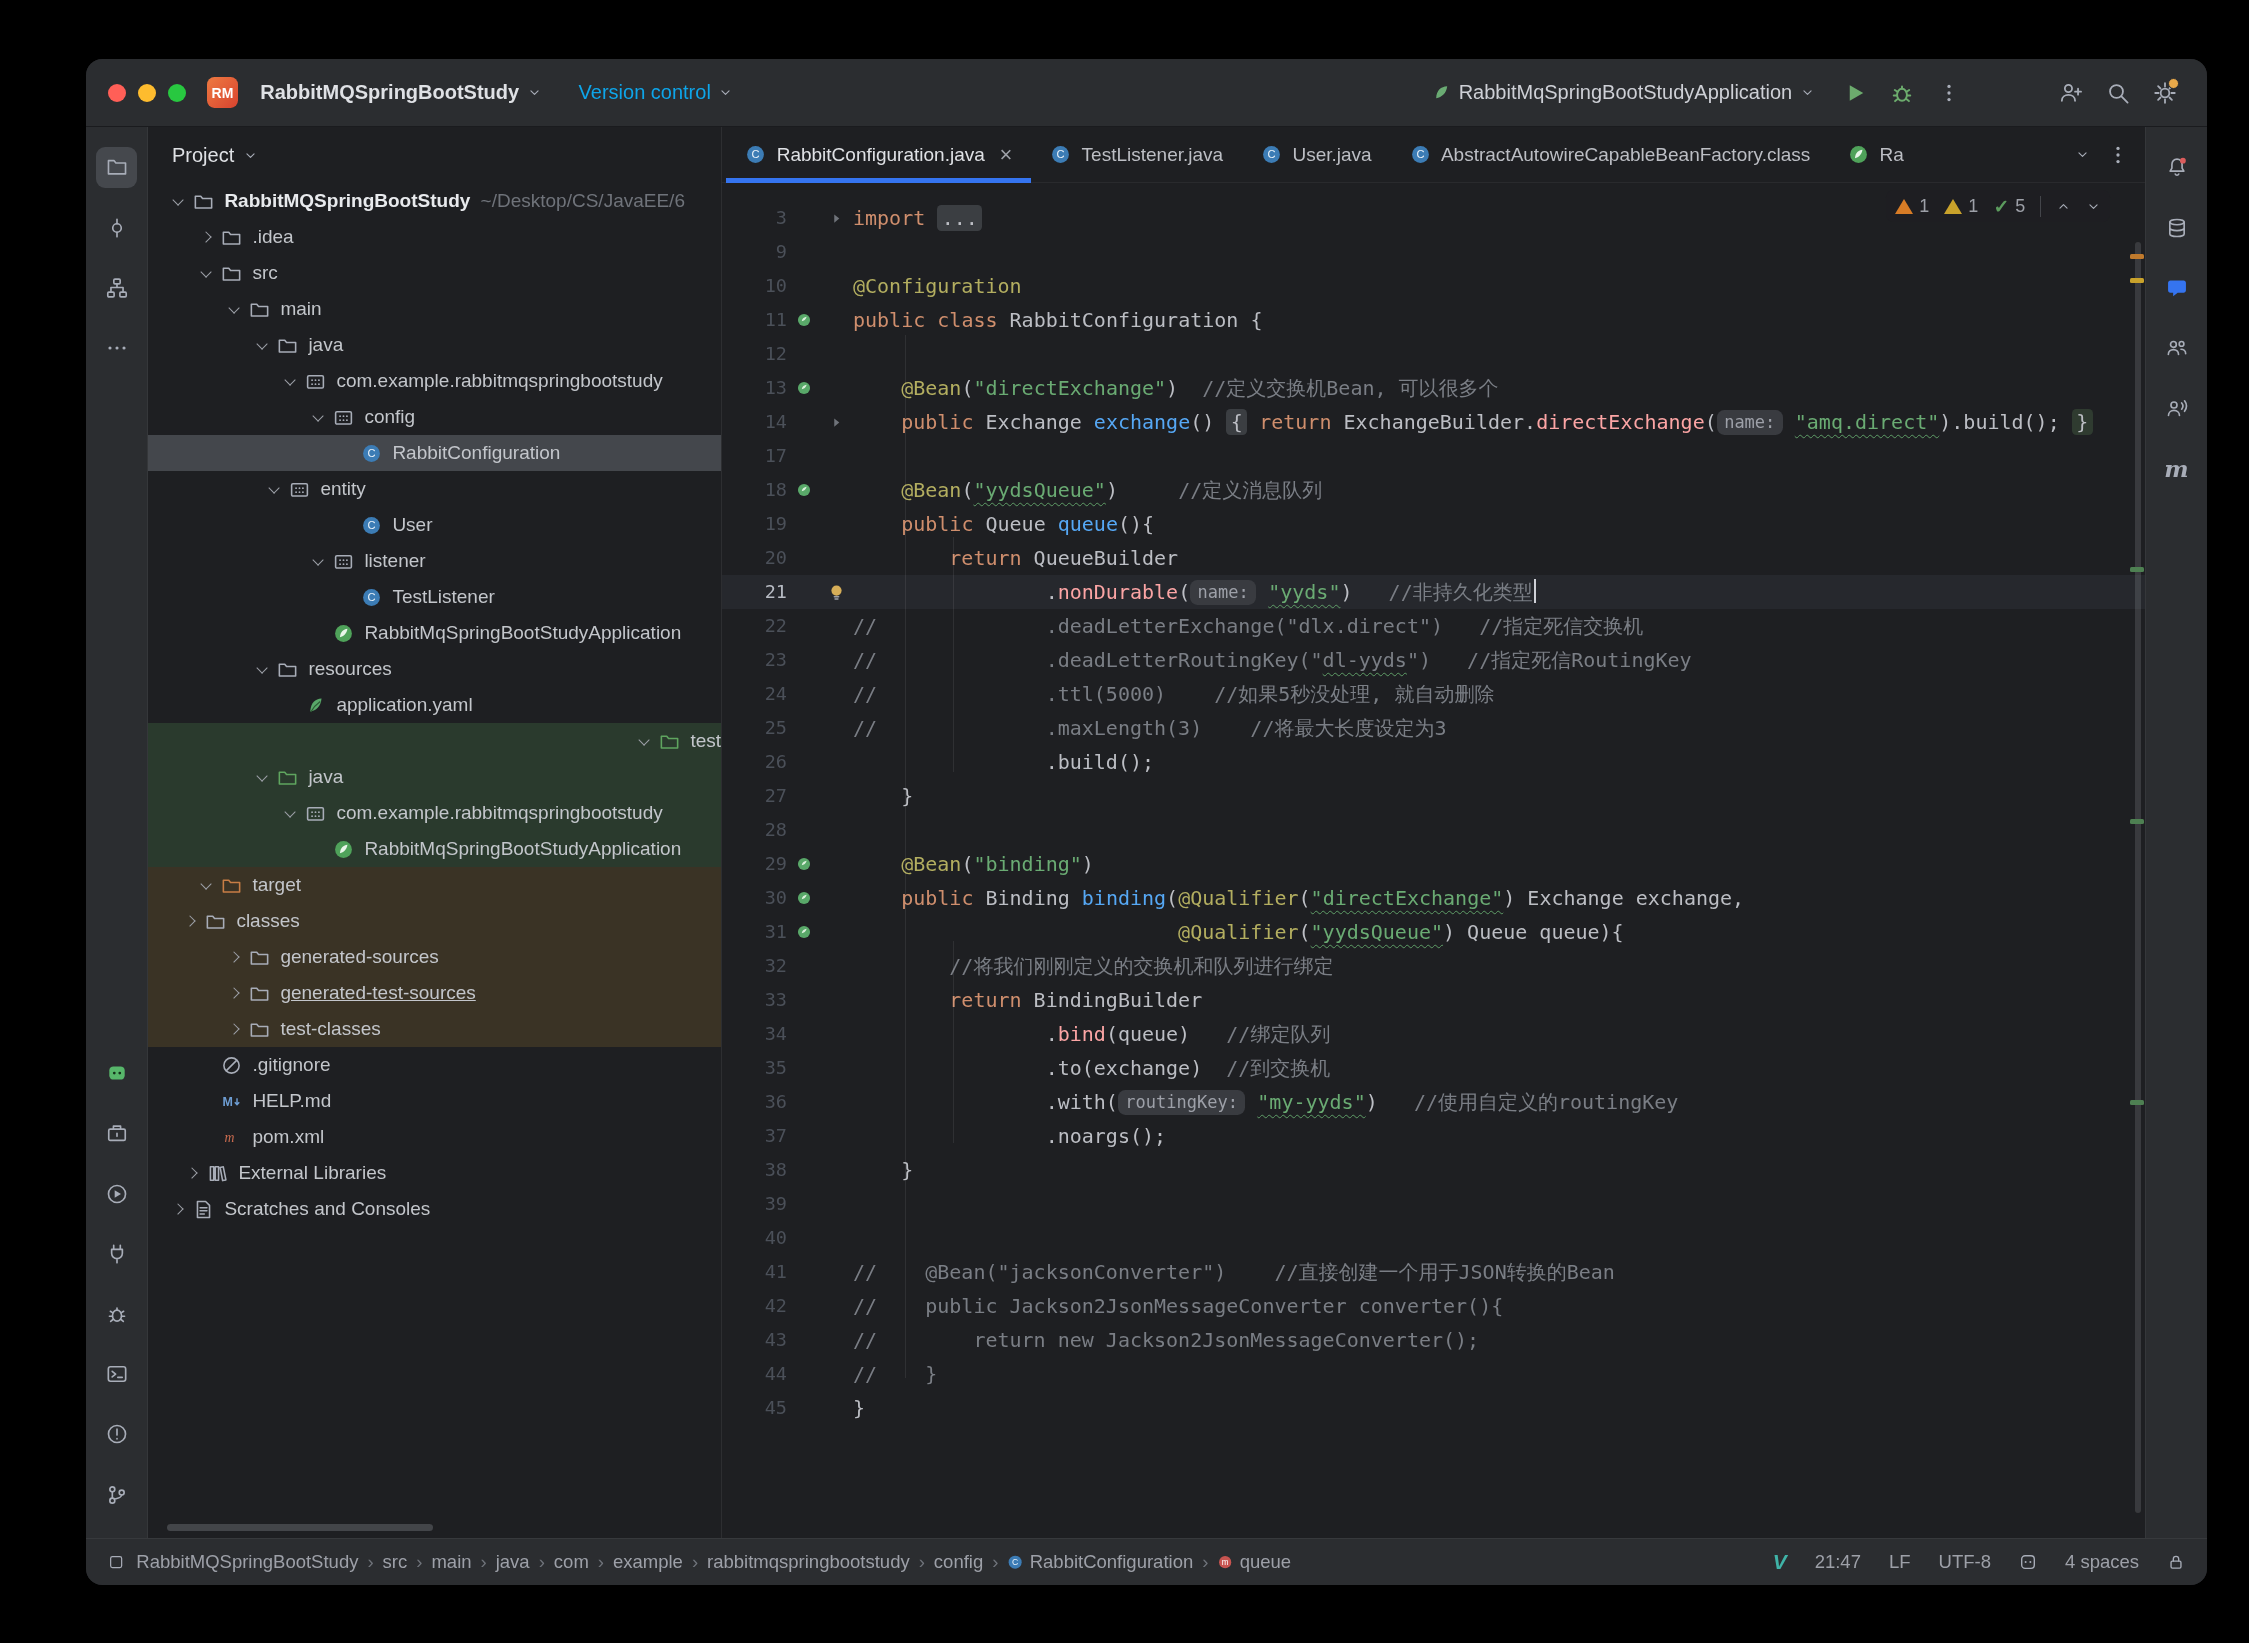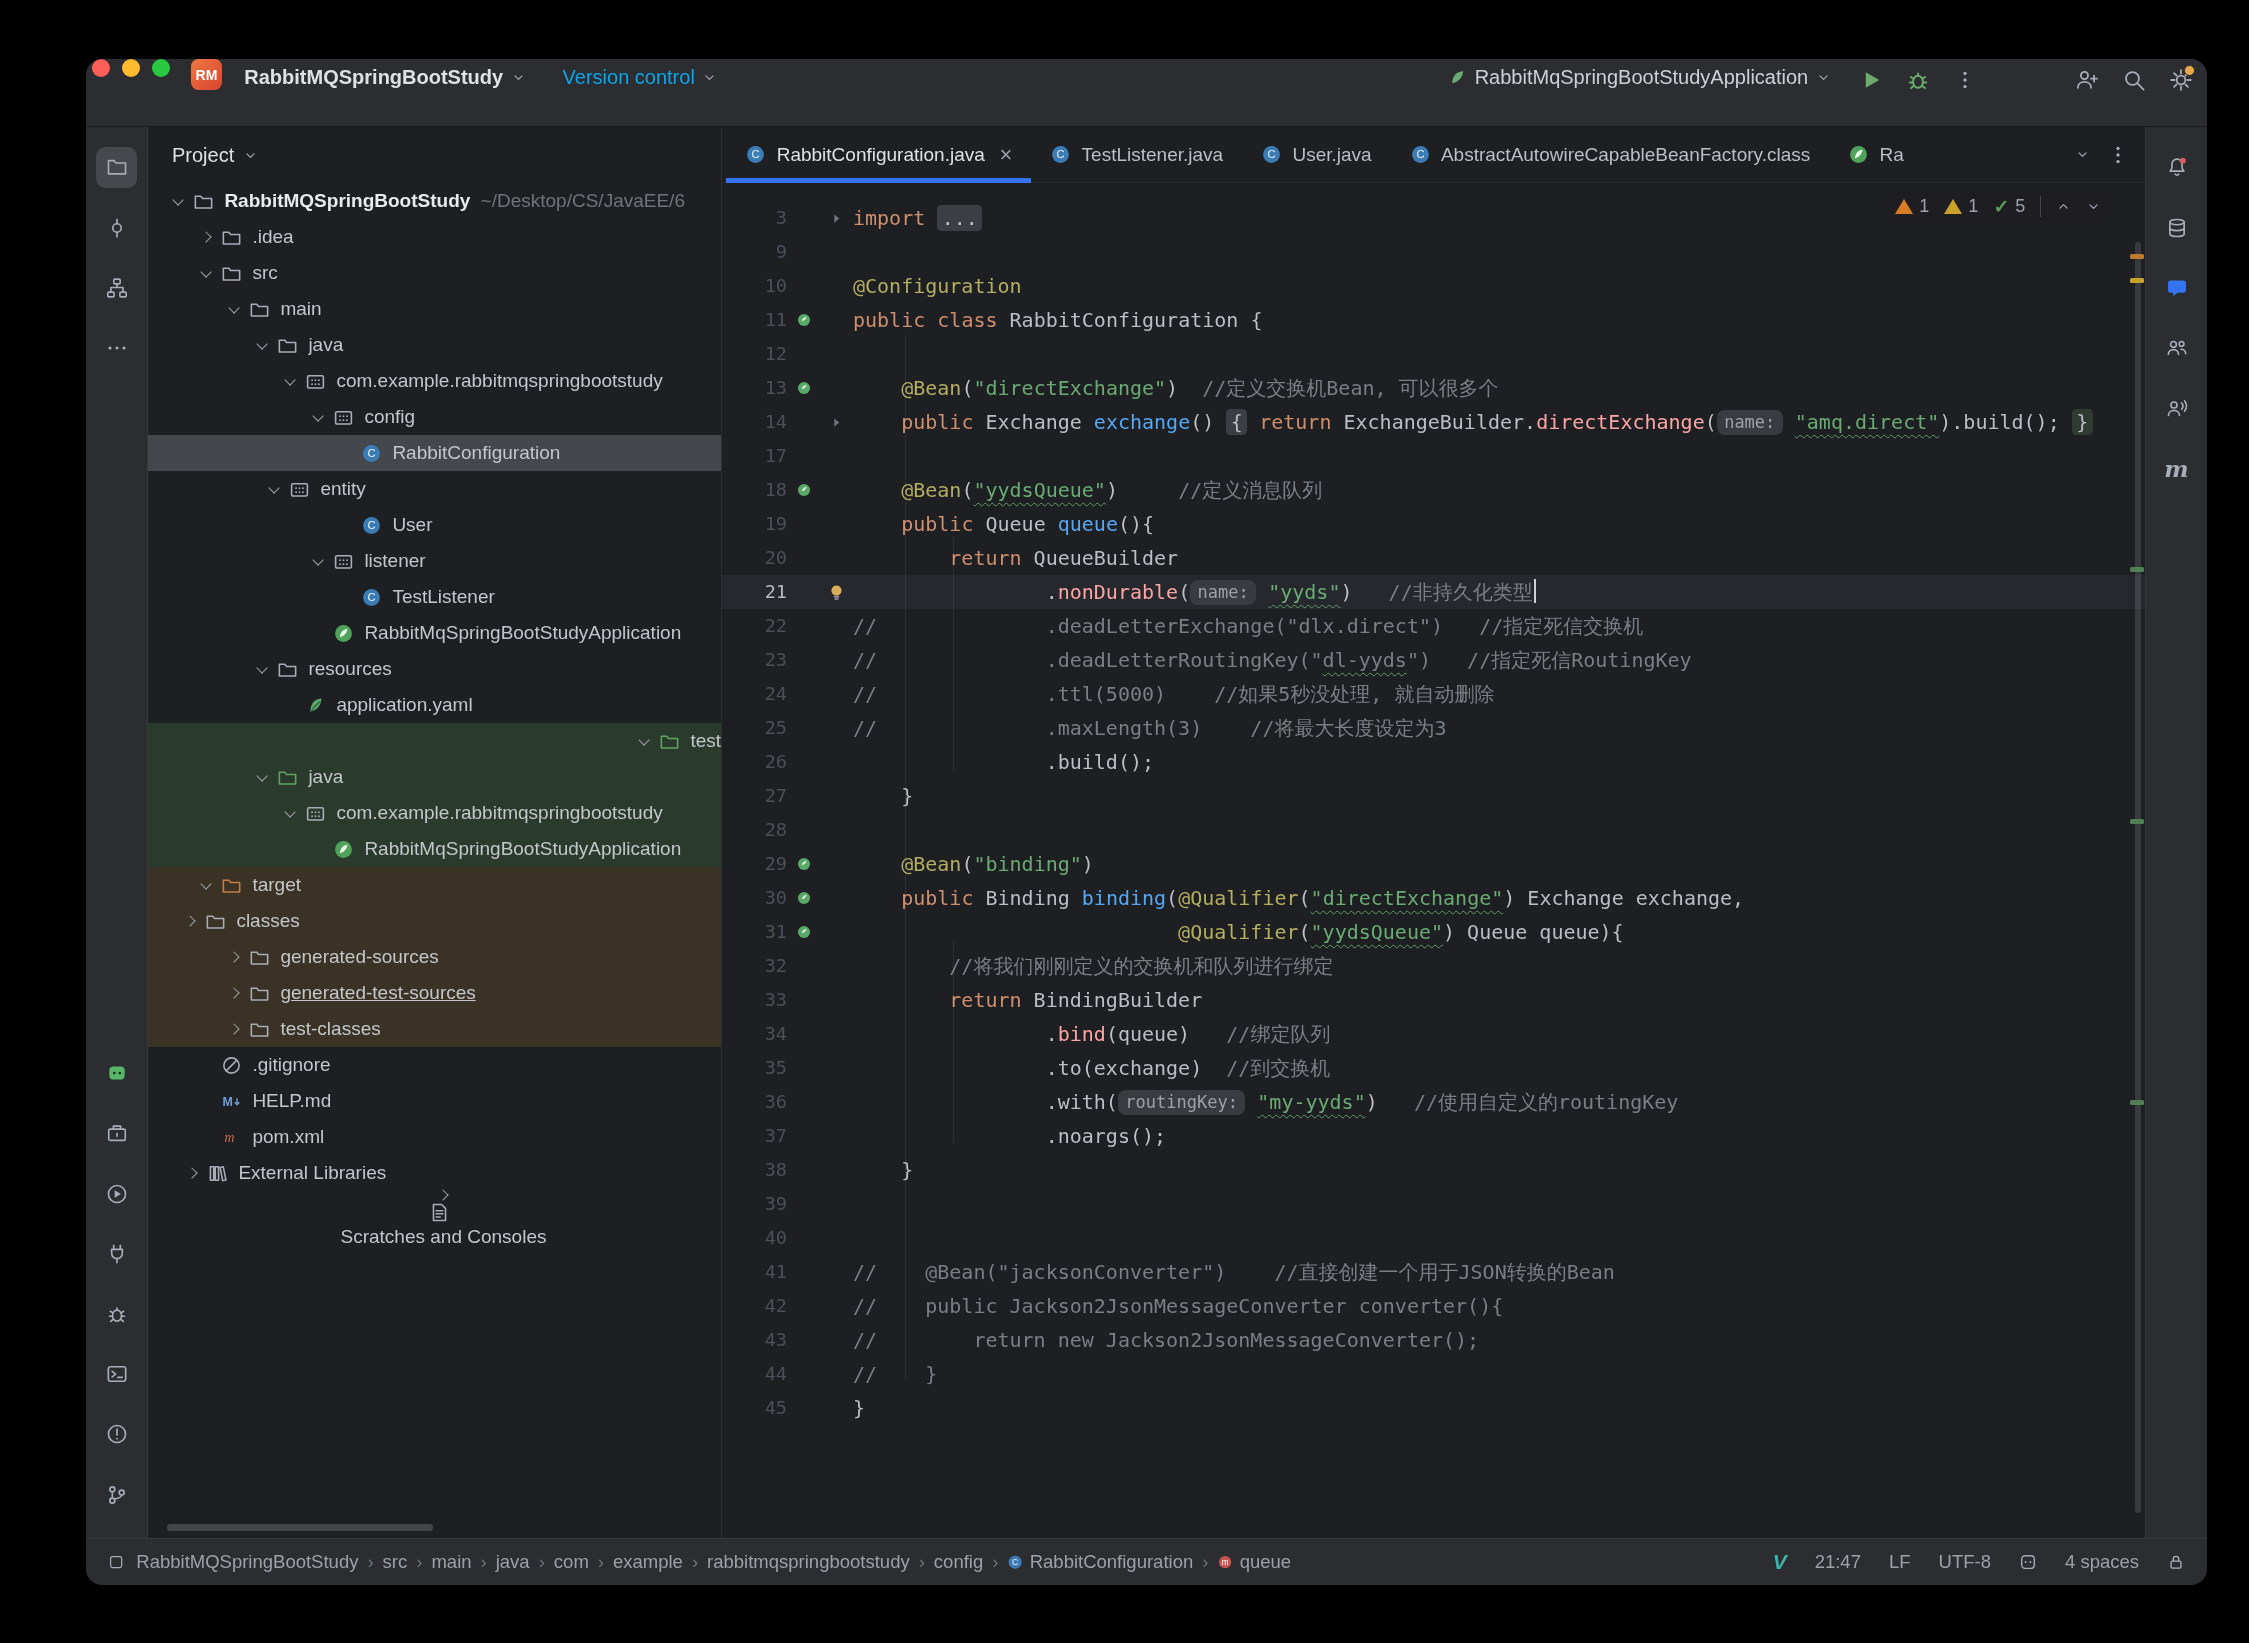--- a/index.html
+++ b/index.html
@@ -1,20 +1,20 @@
 <!DOCTYPE html>
 <html style="font-size:12px"><head>
 <meta charset="utf-8">
 <style>
   *{margin:0;padding:0;box-sizing:border-box}
   html,body{background:#000}
   body{width:2250px;height:1644px;position:relative;overflow:hidden;font-family:"Liberation Sans",sans-serif;color:#BCBEC4}
   .window{position:absolute;left:86px;top:59px;width:2121px;height:1526px;background:#1E1F22;border-radius:16.3px;overflow:hidden;display:flex;flex-direction:column;box-shadow:0 30px 103px rgba(0,0,0,.8)}
   
-  .titlebar{height:68px;flex:0 0 auto;background:#2B2D30;display:flex;align-items:flex-start;padding:0 6px;border-bottom:0.7px solid #1A1B1E}
+  .titlebar{height:68px;flex:0 0 auto;background:#2B2D30;display:flex;align-items:center;padding:0 22px;border-bottom:0.7px solid #1A1B1E}
   .traffic{display:flex;gap:12px;margin-right:21px}
   .tl{width:18px;height:18px;border-radius:50%}
   .tl.red{background:#FF5F57}.tl.yellow{background:#FEBC2E}.tl.green{background:#28C840}
   .logo{width:31px;height:31px;border-radius:7.4px;background:linear-gradient(135deg,#EE7A41,#D8432F);color:#fff;font-size:14px;font-weight:bold;display:flex;align-items:center;justify-content:center;margin-right:13.3px}
   .tb-item{display:flex;align-items:center;gap:7.4px;padding:7.4px 9px;border-radius:7.4px;font-size:20px;color:#DFE1E5;white-space:nowrap}
   .tb-project{font-weight:700}
   .tb-item.vc{color:#0ea5e9;margin-left:19px}
   .tb-spacer{flex:1}
   .tb-btn{width:41px;height:41px;border-radius:9px;display:flex;align-items:center;justify-content:center;margin-left:6px;position:relative}
   .tb-btn.gap{margin-left:81px}
@@ -621,21 +621,21 @@
             <span class="chevbox">
               <i class="c"></i>
             </span>
             <span class="tico">
               <svg viewBox="0 0 16 16" width="21" height="21">
                 <path fill="none" stroke="#A8ADB8" stroke-width="1.2" stroke-linecap="round" stroke-linejoin="round" d="M2.6 2.8h2.5v10.4H2.6zM6.3 2.8h2.5v10.4H6.3zM10 3.4l2.4-.5 2 10-2.5.5z"></path>
               </svg>
             </span>
             <span class="tlabel">External Libraries</span>
           </div>
-          <div class="tree-row" style="padding-left: 18px; flex-direction: column;">
+          <div class="tree-row" style="padding-left: 18px;">
             <span class="chevbox">
               <i class="c"></i>
             </span>
             <span class="tico">
               <svg viewBox="0 0 16 16" width="21" height="21">
                 <path fill="none" stroke="#A8ADB8" stroke-width="1.2" stroke-linecap="round" stroke-linejoin="round" d="M3.4 1.9h6.2l3 3v9.2H3.4z"></path>
                 <path fill="none" stroke="#A8ADB8" stroke-width="1.2" stroke-linecap="round" stroke-linejoin="round" d="M5.4 6.6h5.2M5.4 9h5.2M5.4 11.4h3.2"></path>
               </svg>
             </span>
             <span class="tlabel">Scratches and Consoles</span>

